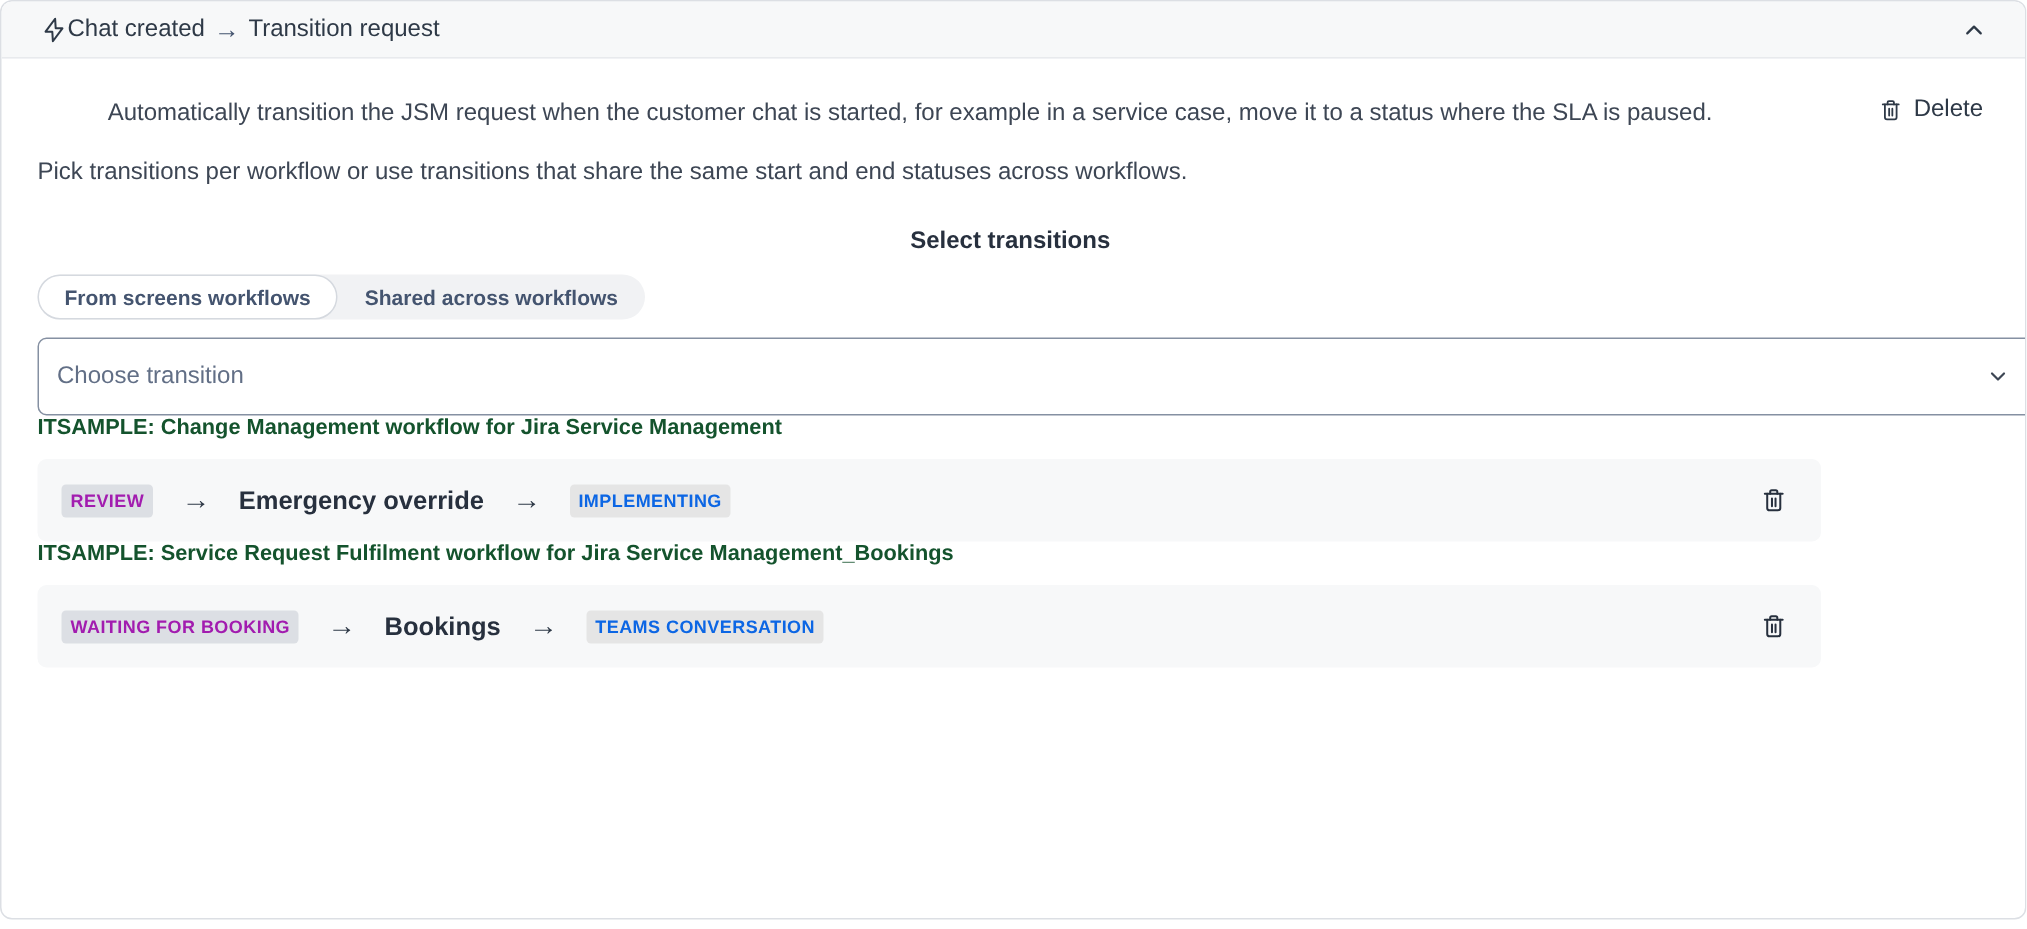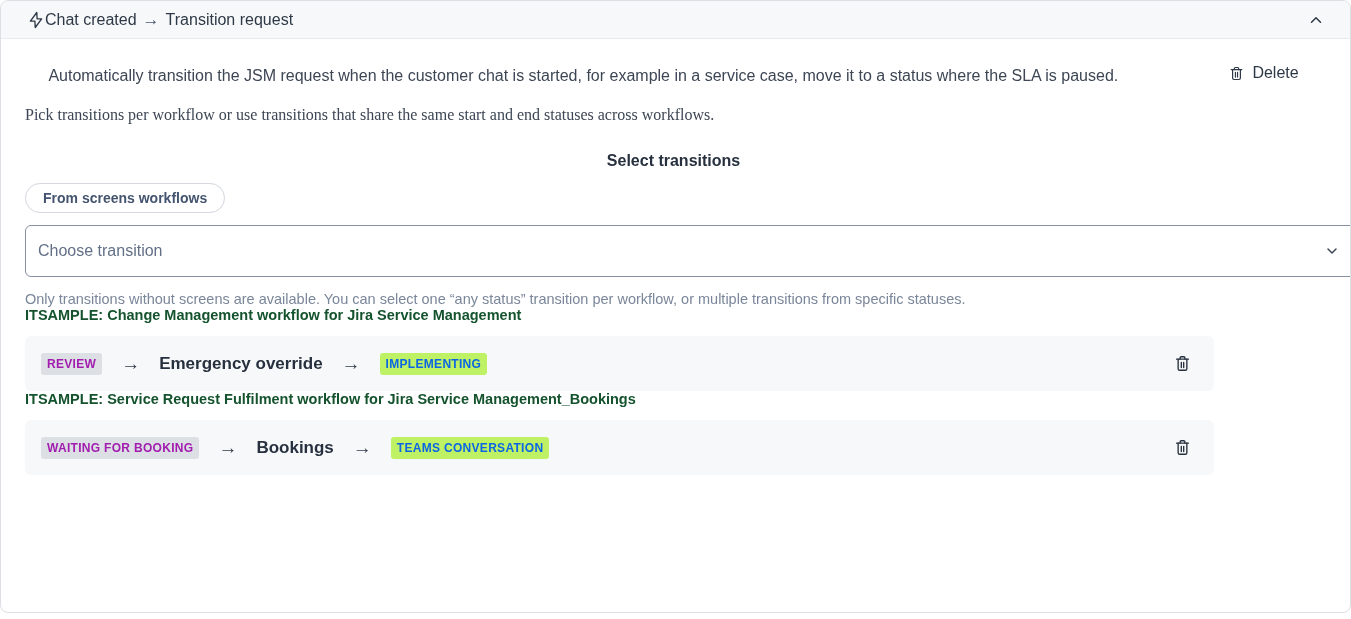--- a/index.html
+++ b/index.html
@@ -54,21 +54,21 @@
     align-items: center;
     justify-content: center;
   }
   
   .body {
     padding: 22px 28px 0 24px;
   }
   .top-row {
     display: flex;
     align-items: flex-start;
-    justify-content: center;
+    justify-content: flex-end;
   }
   .description {
     width: 1180px;
     font-size: 16px;
     line-height: 29px;
     color: #3d4654;
   }
   .delete-btn {
     display: inline-flex;
     align-items: center;
@@ -81,21 +81,20 @@
     color: #2e3947;
     margin-top: 3px;
     white-space: nowrap;
   }
   .delete-btn svg { width: 17px; height: 17px; }
   .sub-description {
     margin-top: 13px;
     font-size: 16px;
     line-height: 24px;
     color: #3d4654;
-    font-family: Liberation Serif, serif;
   }
   .section-title {
     margin-top: 25px;
     font-size: 16px;
     font-weight: 700;
     color: #27303e;
     text-align: center;
   }
   
   .tabs {
@@ -166,21 +165,21 @@
   }
   .badge {
     font-size: 12px;
     font-weight: 700;
     letter-spacing: 0.3px;
     padding: 4px 6px;
     border-radius: 3px;
     white-space: nowrap;
   }
   .badge.neutral { background: #dcdfe4; color: #a21caf; }
-  .badge.blue    { background: #bef264; color: #0c66e4; }
+  .badge.blue    { background: #e5e5e5; color: #0c66e4; }
   .row-arrow {
     font-size: 19px;
     color: #2e3947;
   }
   .transition-name {
     font-size: 17px;
     font-weight: 600;
     color: #27303e;
   }
   .row-trash-btn {
@@ -231,31 +230,31 @@
       </button>
     </div>
 
     <p class="sub-description">Pick transitions per workflow or use transitions that share the same start and end statuses across workflows.</p>
 
     <h3 class="section-title">Select transitions</h3>
 
     
     <div class="tabs">
       <button class="tab active">From screens workflows</button>
+      <button class="tab">Shared across workflows</button>
     </div>
 
     
     <div class="dropdown">
       <span class="placeholder">Choose transition</span>
       <svg viewBox="0 0 24 24" fill="none" stroke="currentColor" stroke-width="2.2" stroke-linecap="round" stroke-linejoin="round">
         <path d="M6 9l6 6 6-6"></path>
       </svg>
     </div>
 
-    <p class="helper-text">Only transitions without screens are available. You can select one “any status” transition per workflow, or multiple transitions from specific statuses.</p>
 
     
     <h4 class="workflow-title">ITSAMPLE: Change Management workflow for Jira Service Management</h4>
     <div class="transition-row">
       <span class="badge neutral">REVIEW</span>
       <span class="row-arrow">→</span>
       <span class="transition-name">Emergency override</span>
       <span class="row-arrow">→</span>
       <span class="badge blue">IMPLEMENTING</span>
       <button class="row-trash-btn">

